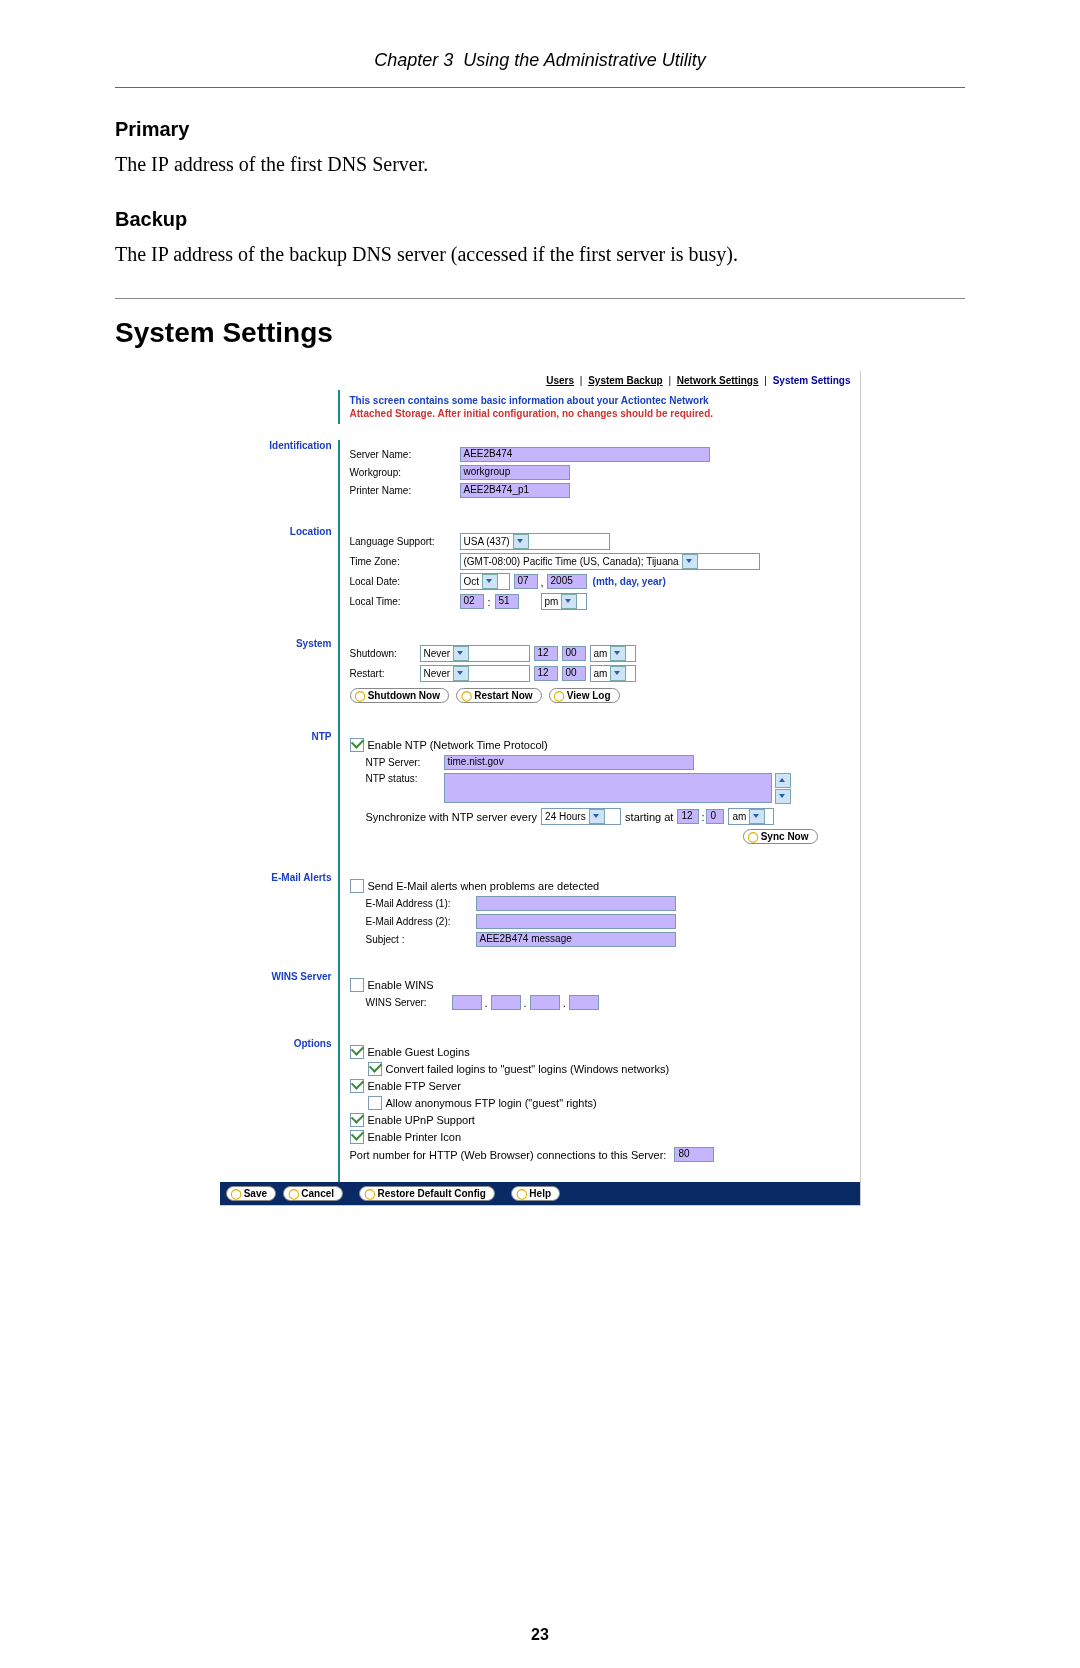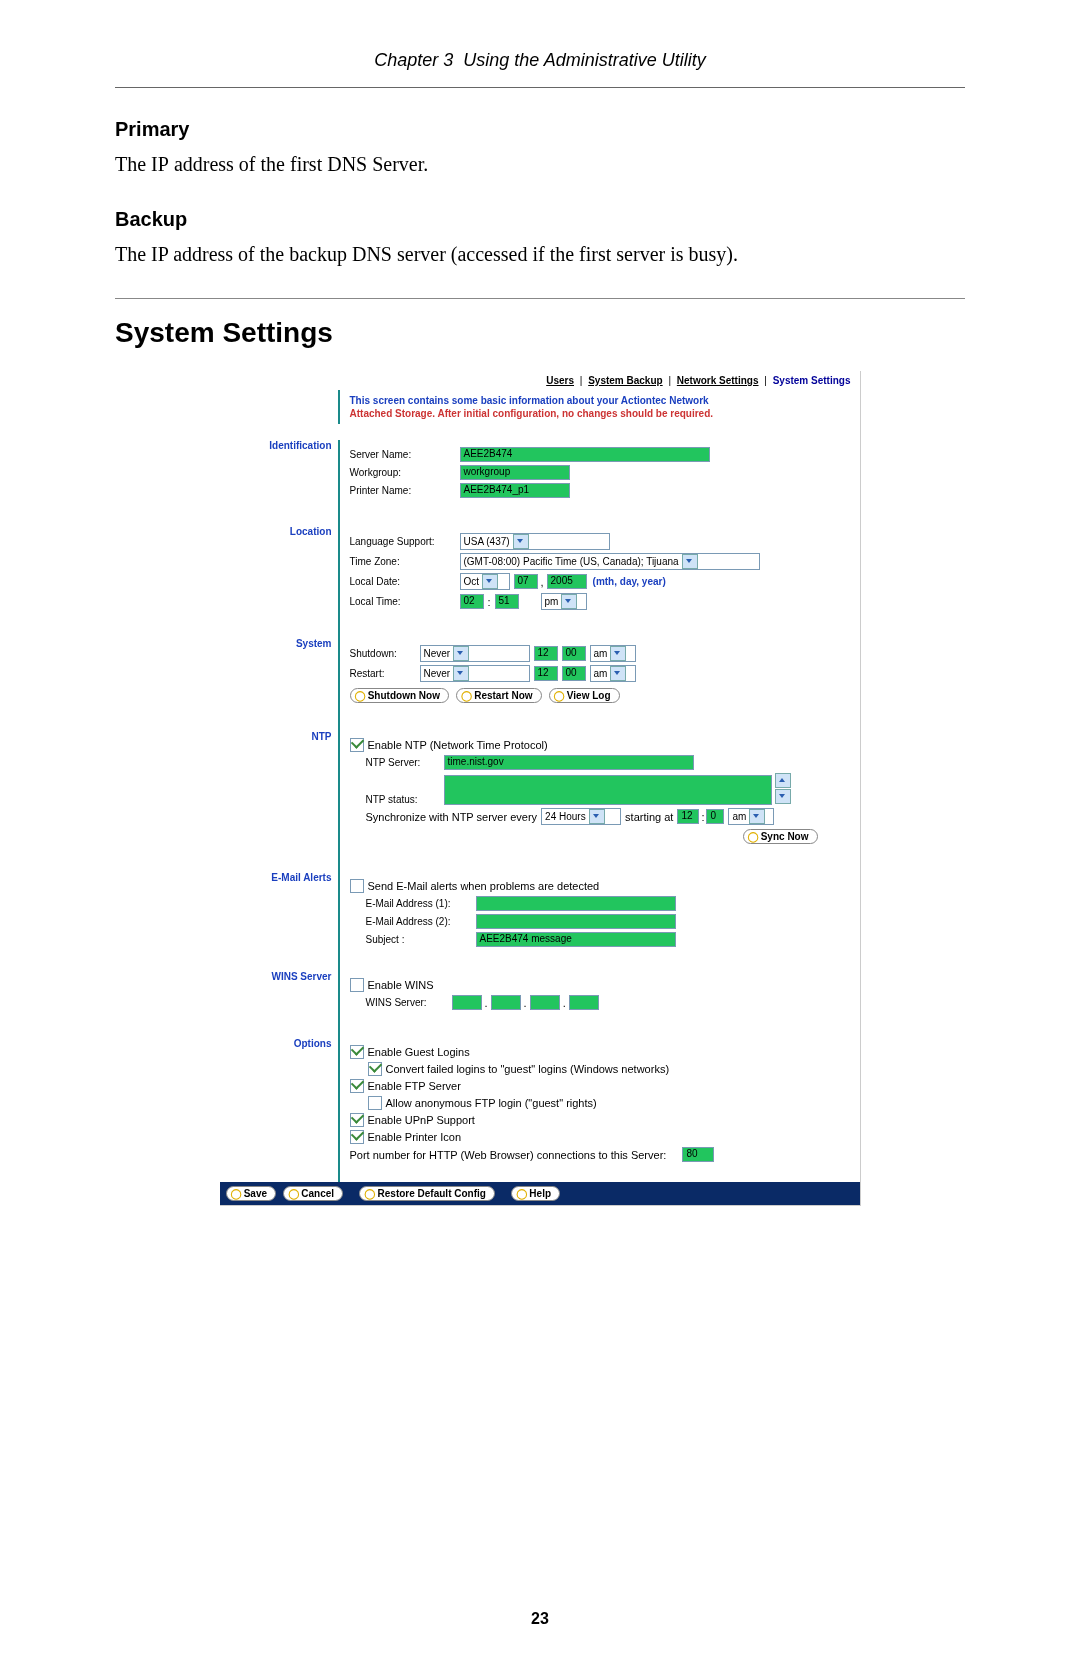--- a/index.html
+++ b/index.html
@@ -4,37 +4,37 @@
 <style>
   html,body{margin:0;padding:0;background:#fff;font-family:Georgia,'Times New Roman',serif;color:#000}
   .page{width:1080px;height:1668px;box-sizing:border-box;padding:40px 115px 30px 115px;position:relative}
   .chapter-head{text-align:center;font-style:italic;font-weight:normal;font-size:18px;font-family:Verdana,Arial,sans-serif;margin-top:10px}
   .chapter-head .chnum{font-style:italic}
   .hr-top{border:none;border-bottom:1px solid #666;margin:16px 0 30px 0}
   .section-h{font-family:Verdana,Arial,sans-serif;font-weight:bold;font-size:20px;margin:18px 0 10px 0}
   .body-text{font-size:20px;line-height:1.35;margin:0 0 30px 0}
   .hr-mid{border:none;border-bottom:1px solid #888;margin:12px 0 18px 0}
   .big-h{font-family:Verdana,Arial,sans-serif;font-weight:bold;font-size:28px;margin:6px 0 8px 0}
-  .page-num{position:absolute;bottom:40px;left:0;right:0;text-align:center;font-weight:bold;font-family:Verdana,Arial,sans-serif;font-size:16px}
+  .page-num{position:absolute;bottom:24px;left:0;right:0;text-align:center;font-weight:bold;font-family:Verdana,Arial,sans-serif;font-size:16px}
   
   .shot-wrap{display:flex;justify-content:center;margin-top:22px}
   .shot{width:640px;font-family:Tahoma,Arial,sans-serif;font-size:11px;color:#000;background:#fff;border-right:1px solid #ccc;border-bottom:1px solid #ccc}
   .tab-row{text-align:right;padding:4px 6px;font-size:10px}
   .tab-link{text-decoration:underline;color:#000;margin:0 3px;font-weight:bold}
   .tab-sep{color:#000}
   .tab-active{color:#009;text-decoration:none}
   .cols{display:flex}
   .lcol{width:120px;text-align:right;padding-right:6px;border-right:2px solid #1a8a8a;box-sizing:border-box}
   .rcol{flex:1;padding:4px 8px 10px 10px}
   .lcol-lbl{color:#1a3fbf;font-weight:bold;font-size:10px;display:block;margin-top:0}
   .intro{font-weight:bold;color:#1a3fbf;font-size:10px;line-height:1.3;margin-bottom:10px}
   .intro .line2{color:#c33}
   .frow{display:flex;align-items:center;margin:3px 0}
   .flbl{width:110px;font-size:10px}
-  .input{border:1px solid #7a9ab5;background:#22c55e;height:15px;font-size:10px;padding:0 3px;box-sizing:border-box}
+  .input{border:1px solid #7a9ab5;background:#c4b5fd;height:15px;font-size:10px;padding:0 3px;box-sizing:border-box}
   .sel{border:1px solid #7a9ab5;background:#fff;height:17px;font-size:10px;display:inline-flex;align-items:center;padding:0 2px 0 3px;box-sizing:border-box}
   .sel-arrow{display:inline-block;width:14px;height:13px;margin-left:3px;background:#cfe3f7;border:1px solid #7aa;position:relative}
   .sel-arrow::after{content:'';position:absolute;left:3px;top:4px;border-left:3px solid transparent;border-right:3px solid transparent;border-top:4px solid #2a5eb0}
   .date-hint{color:#1a3fbf;font-weight:bold;font-size:10px;margin-left:6px}
   .chk{display:inline-block;width:12px;height:12px;border:1px solid #7a9ab5;background:#fff;vertical-align:middle;margin-right:4px;position:relative}
   .chk.checked::after{content:'';position:absolute;left:1px;top:-1px;width:9px;height:6px;border-left:2px solid #3a8a3a;border-bottom:2px solid #3a8a3a;transform:rotate(-45deg)}
   .pill-row{margin:6px 0}
   .pill{display:inline-block;background:#fff;border:1px solid #888;border-radius:8px;padding:1px 8px 1px 4px;font-size:10px;font-weight:bold;margin-right:4px}
   .pill .dot{color:#e0b000;margin-right:2px}
   .footer-bar{background:#0a2a66;padding:4px 6px}
@@ -196,21 +196,21 @@
           </div>
         <div class="rcol">
           <div class="frow">
               <span class="chk checked"></span>
               <span>Enable NTP (Network Time Protocol)</span>
             </div>
           <div class="frow">
               <span class="flbl" style="width:78px;margin-left:16px">NTP Server:</span>
               <span class="input" style="width:250px">time.nist.gov</span>
             </div>
-          <div class="frow" style="align-items:flex-end">
+          <div class="frow" style="align-items:flex-start">
               <span class="flbl" style="width:78px;margin-left:16px">NTP status:</span>
               <span class="input" style="width:328px;height:30px"></span>
               <span class="scroll-arrows">
                 <span class="sa up"></span>
                 <span class="sa down"></span>
               </span>
             </div>
           <div class="frow" style="margin-left:16px">
             <span>Synchronize with NTP server every</span>
             <span class="sel" style="width:80px;margin:0 4px">
@@ -302,21 +302,21 @@
           <div class="frow">
               <span class="chk checked"></span>
               <span>Enable UPnP Support</span>
             </div>
           <div class="frow">
               <span class="chk checked"></span>
               <span>Enable Printer Icon</span>
             </div>
           <div class="frow" style="margin-bottom:10px">
               <span>Port number for HTTP (Web Browser) connections to this Server:</span>
-              <span class="input" style="width:32px;margin-left:16px">80</span>
+              <span class="input" style="width:40px;margin-left:8px">80</span>
             </div>
         </div>
       </div>
 
       <div class="footer-bar">
         <span class="pill"><span class="dot">◯</span><span>Save</span></span>
         <span class="pill"><span class="dot">◯</span><span>Cancel</span></span>
         &nbsp;&nbsp;
         <span class="pill"><span class="dot">◯</span><span>Restore Default Config</span></span>
         &nbsp;&nbsp;

